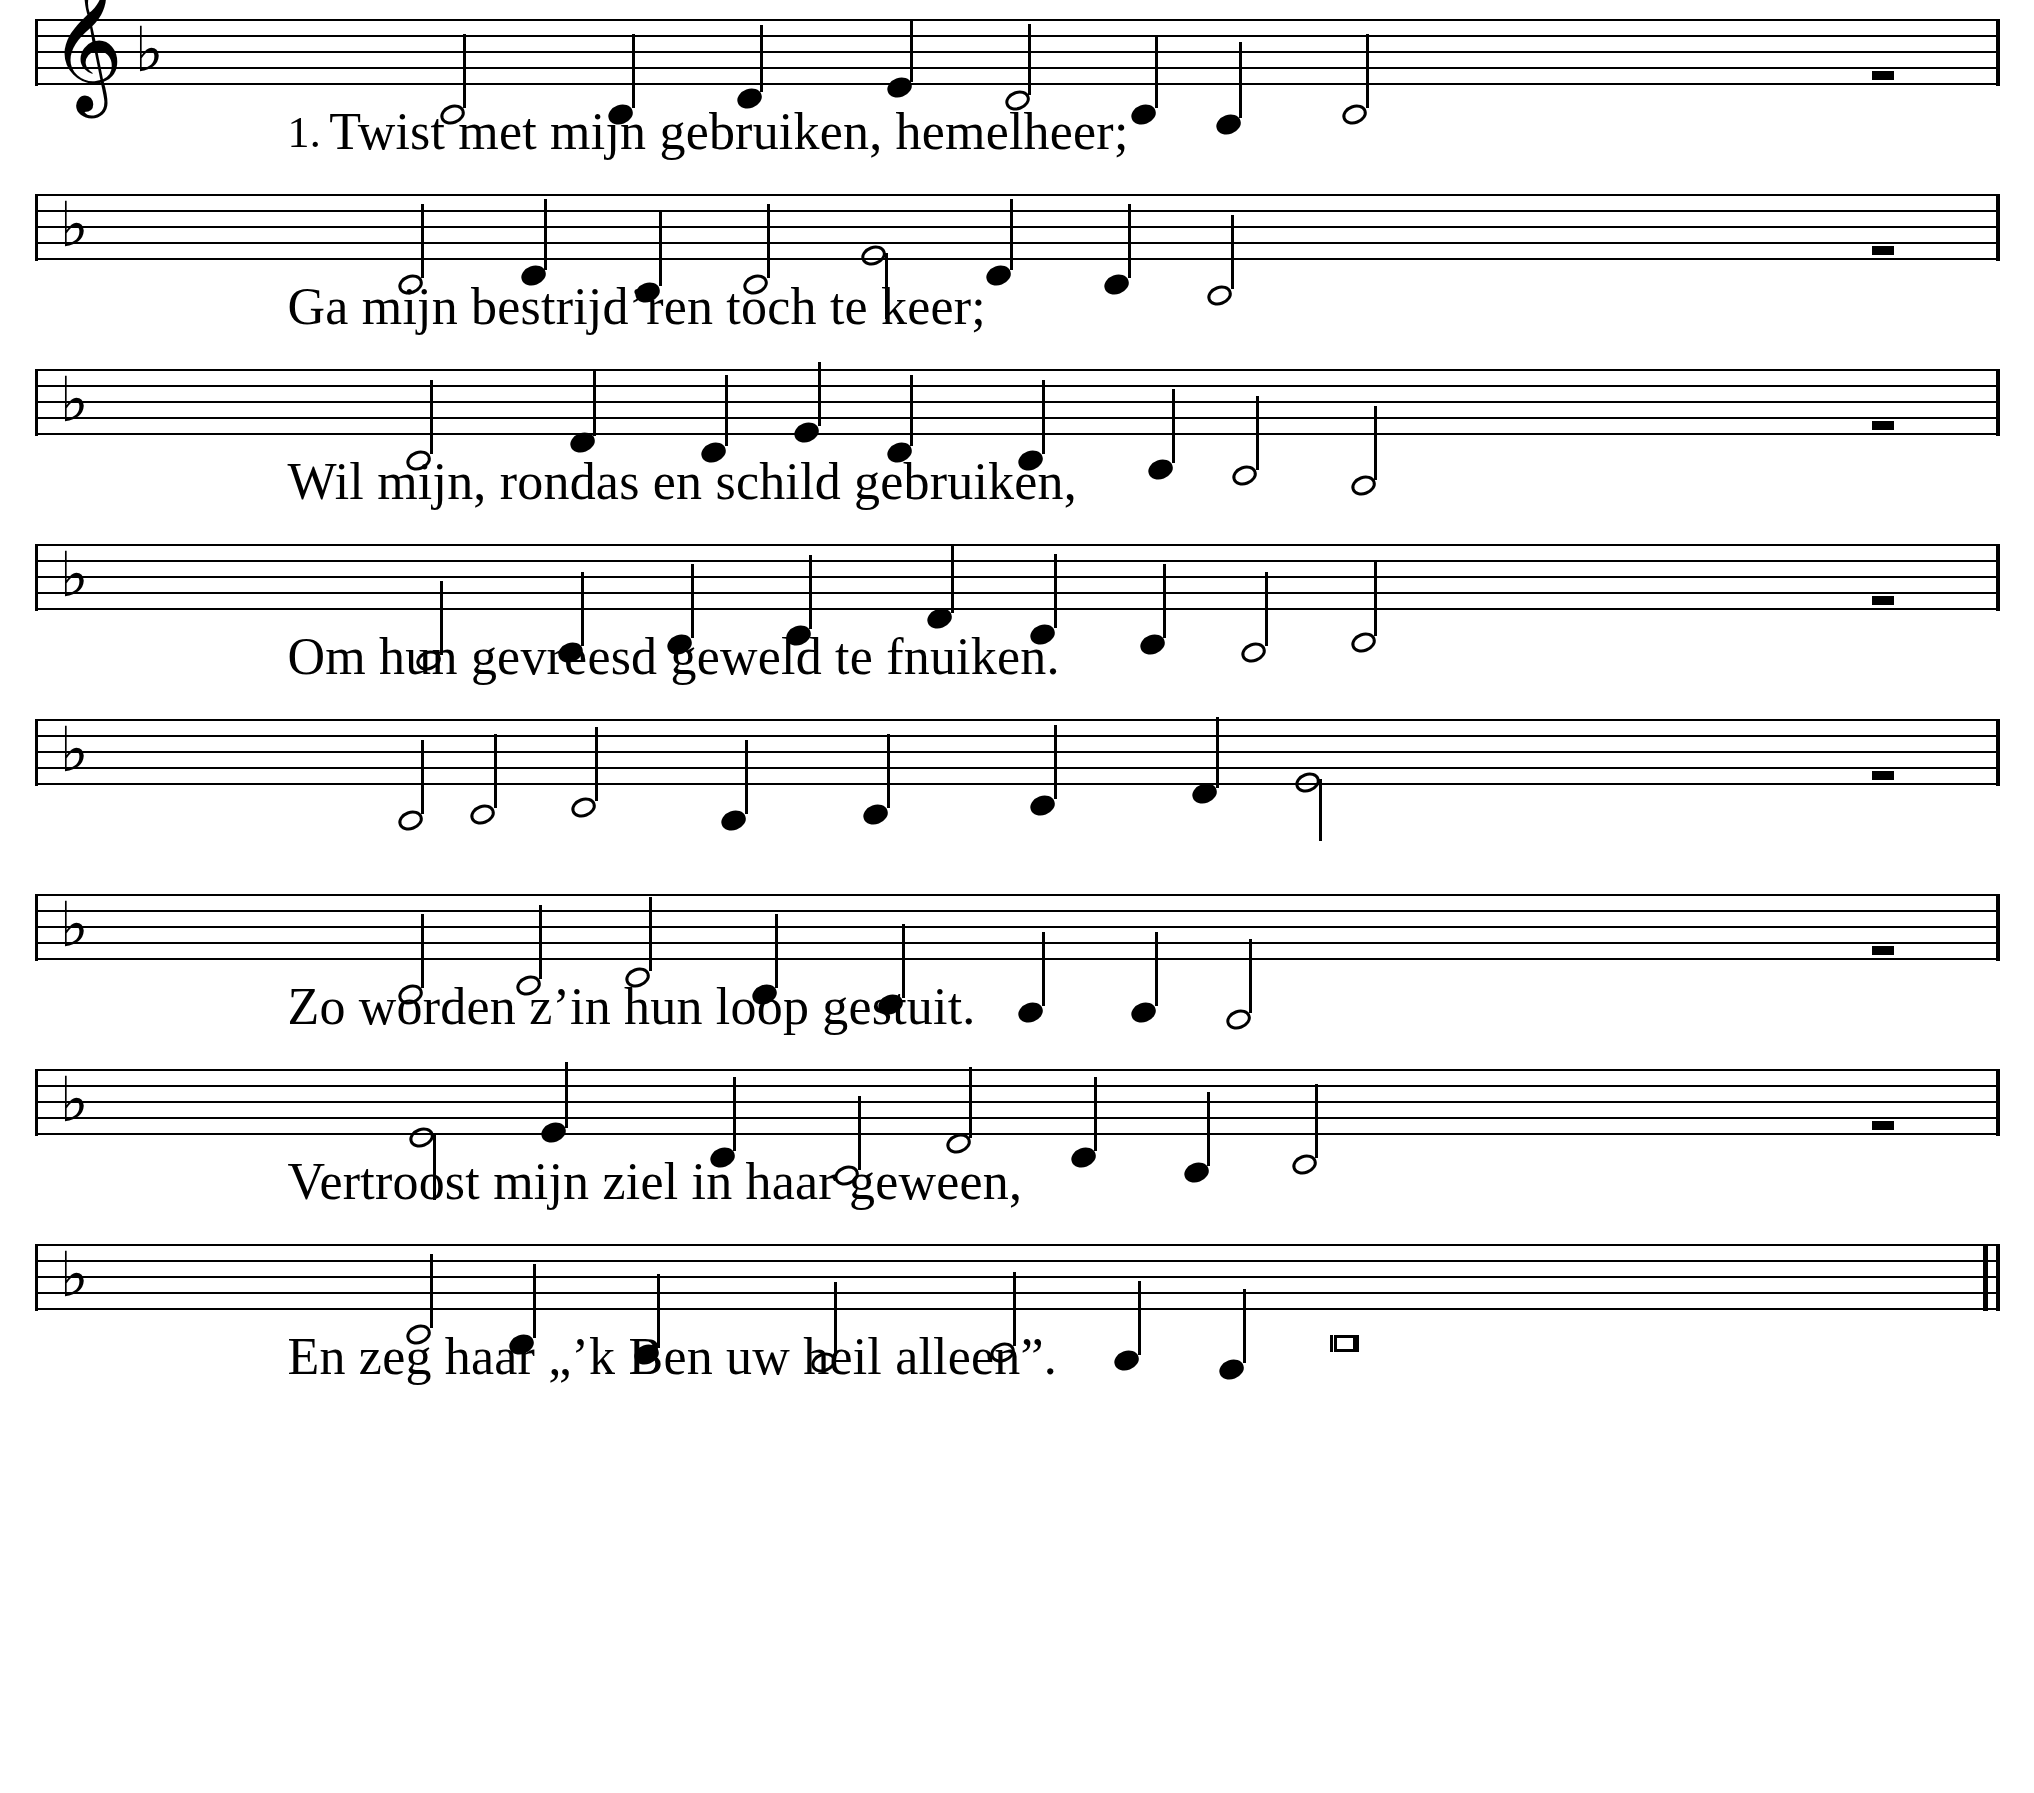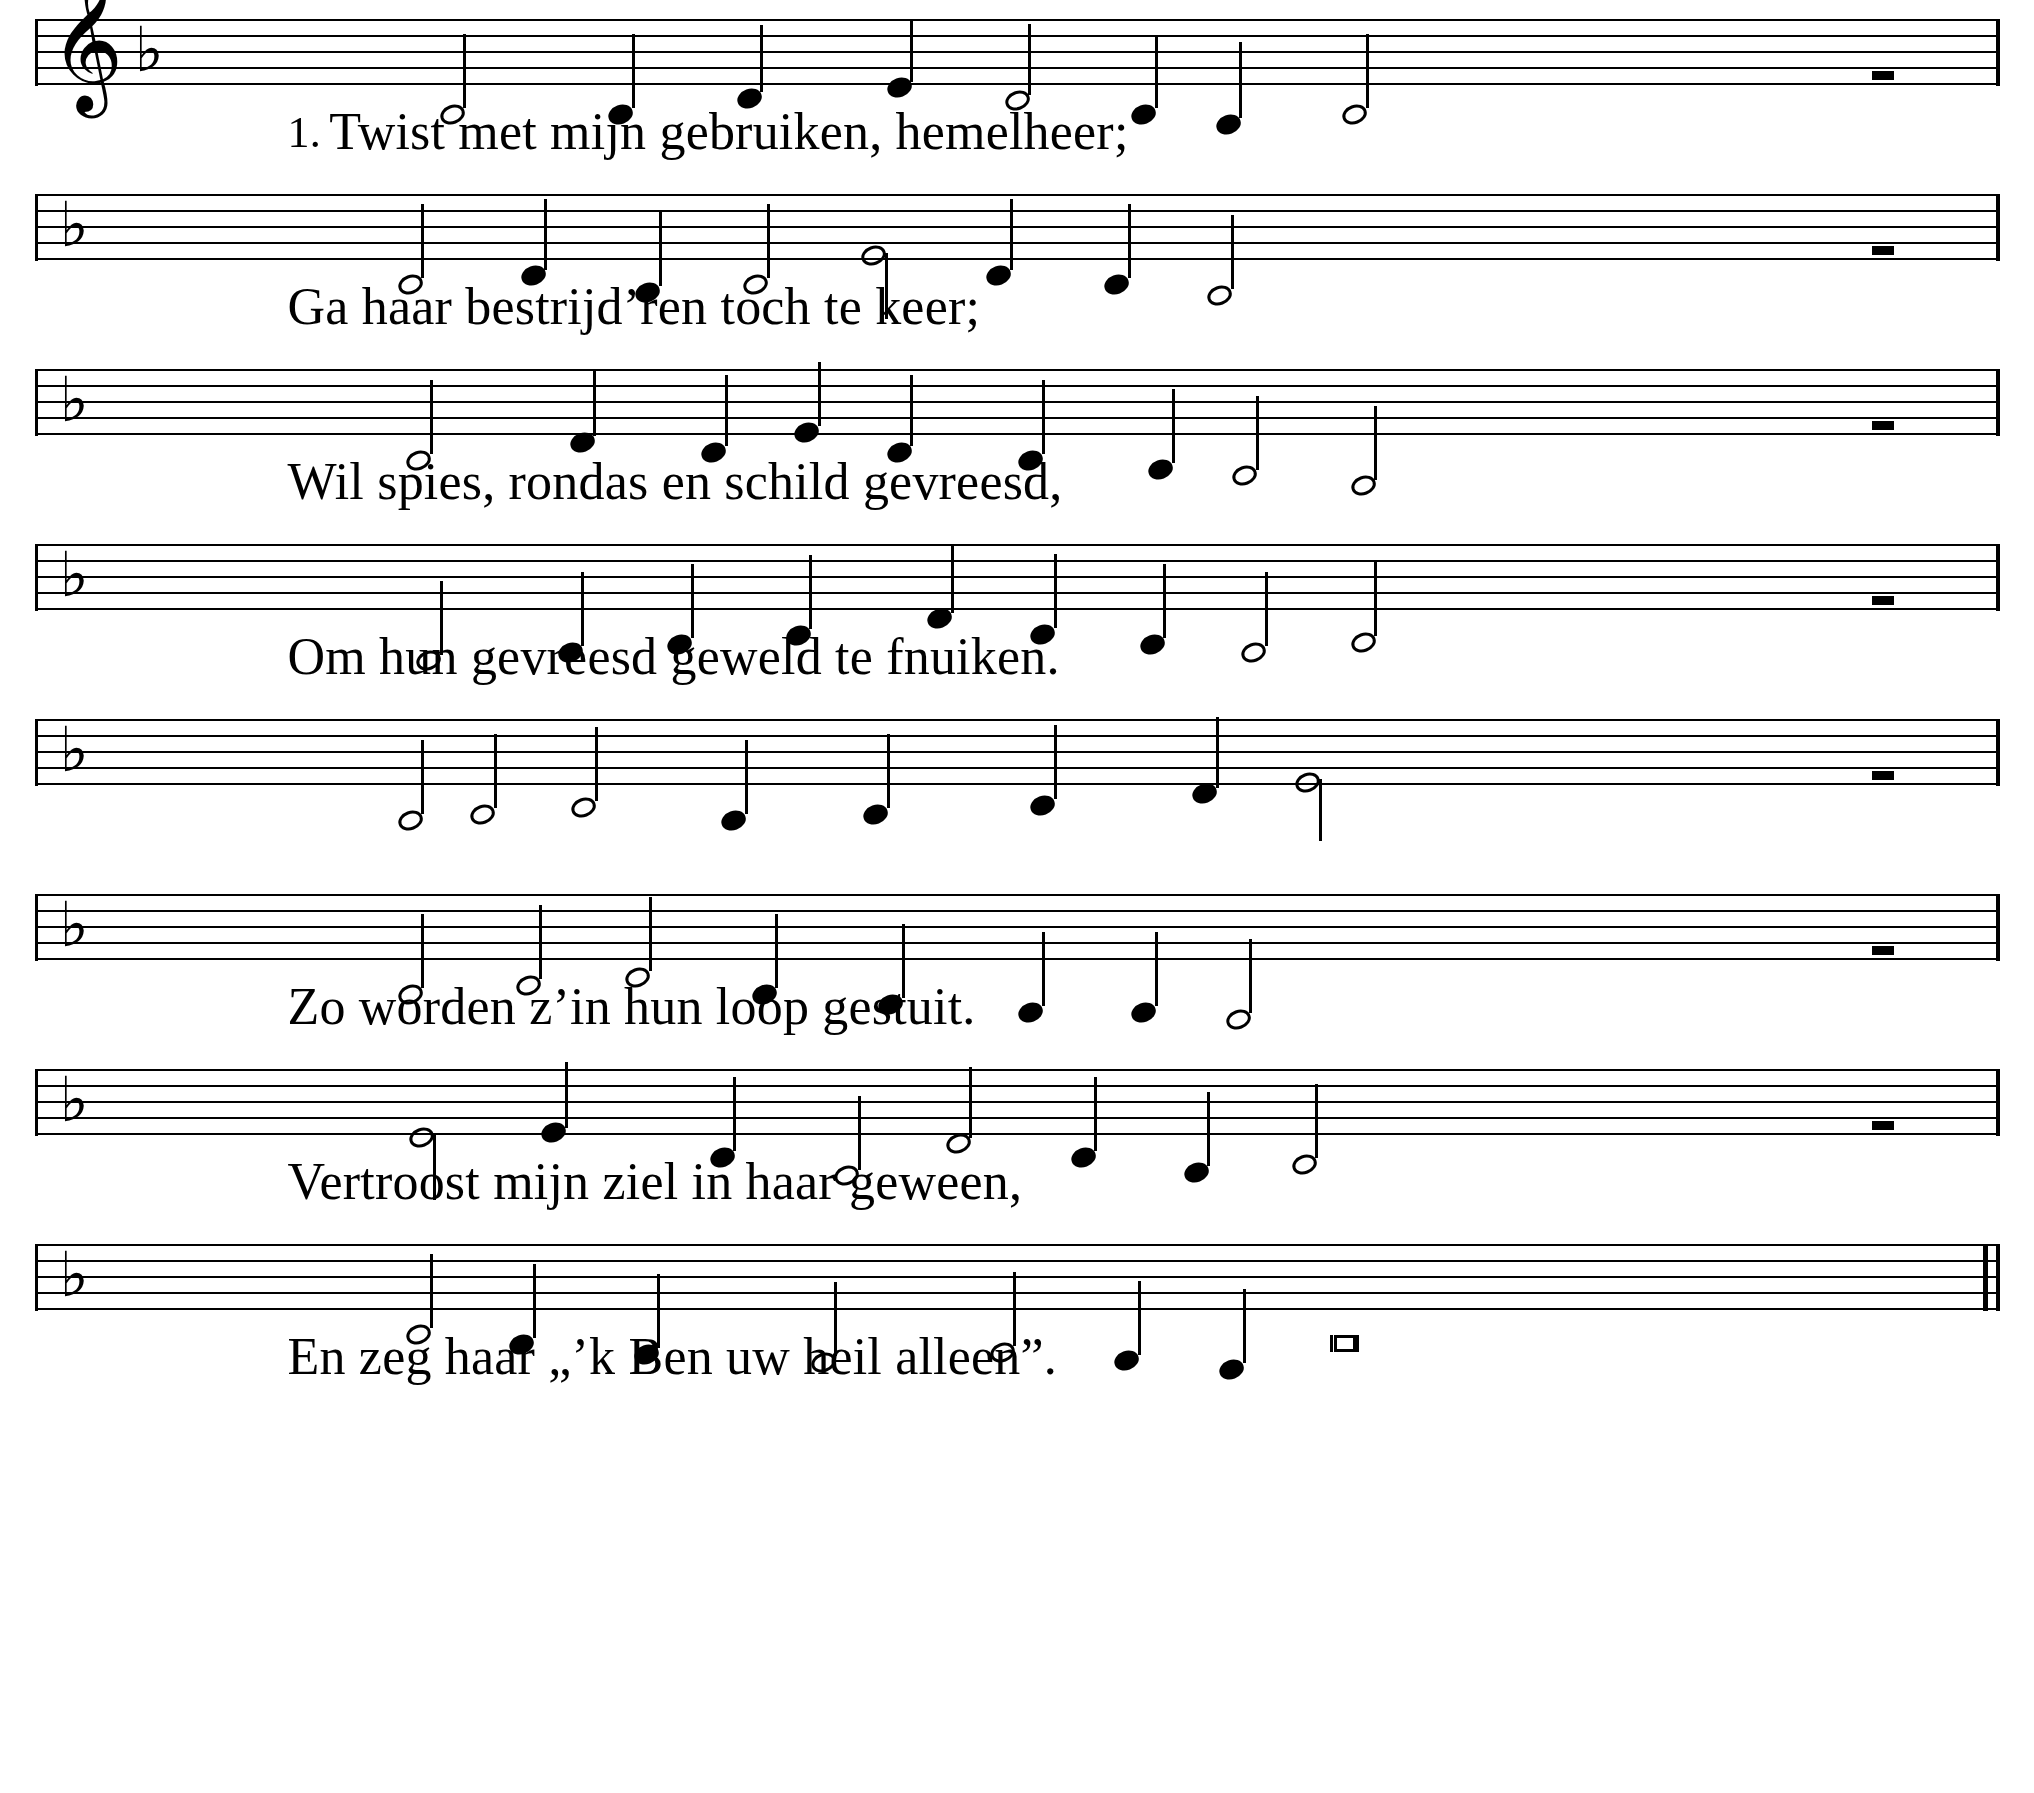--- a/index.html
+++ b/index.html
@@ -215,21 +215,21 @@
       <div class="stem" style="left:975px; top:23.6px; height:71px;"></div>
 
       <div class="note filled" style="left:1069px; top:100px;"></div>
       <div class="stem" style="left:1093px; top:29px; height:74px;"></div>
 
       <div class="note open" style="left:1172px; top:111px;"></div>
       <div class="stem" style="left:1196px; top:40px; height:74px;"></div>
 
       <div class="rest" style="left:1837px; top:71px;"></div>
     </div>
-    <div class="lyric"><span>Ga haar bestrijd’ren toch te keer;</span></div>
+    <div class="lyric"><span>Ga mijn bestrijd’ren toch te keer;</span></div>
   </div>
 
   <div class="system">
     <div class="staff">
       <div class="staff-lines">
           <i></i>
           <i></i>
           <i></i>
           <i></i>
           <i></i>
@@ -260,21 +260,21 @@
       <div class="stem" style="left:1137px; top:39px; height:74px;"></div>
 
       <div class="note open" style="left:1197px; top:116px;"></div>
       <div class="stem" style="left:1221px; top:46px; height:74px;"></div>
 
       <div class="note open" style="left:1316px; top:126px;"></div>
       <div class="stem" style="left:1339px; top:56px; height:74px;"></div>
 
       <div class="rest" style="left:1837px; top:71px;"></div>
     </div>
-    <div class="lyric"><span>Wil spies, rondas en schild gevreesd,</span></div>
+    <div class="lyric"><span>Wil mijn, rondas en schild gebruiken,</span></div>
   </div>
 
   <div class="system">
     <div class="staff">
       <div class="staff-lines">
           <i></i>
           <i></i>
           <i></i>
           <i></i>
           <i></i>

